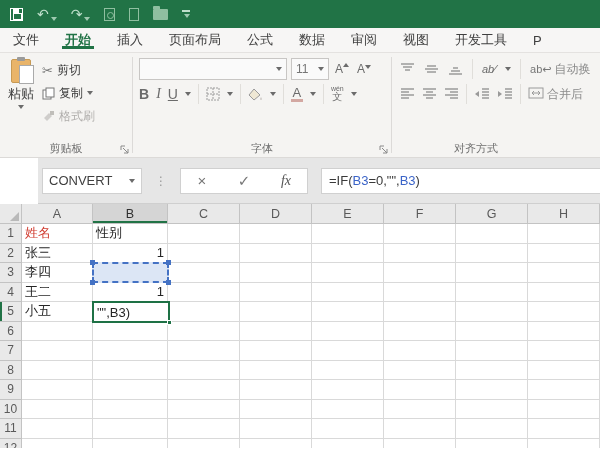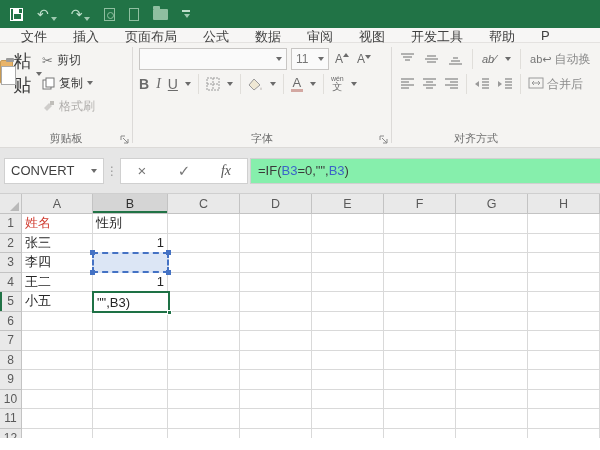--- a/index.html
+++ b/index.html
@@ -17,37 +17,37 @@
   .qat-pair{display:flex;align-items:flex-end;gap:1px;}
   .shape-page{width:10px;height:13px;border:1.5px solid #8fbfa0;}
   .shape-preview{width:11px;height:13px;border:1.5px solid #8fbfa0;position:relative;}
   .shape-preview:after{content:"";position:absolute;left:2px;top:3px;width:5px;height:5px;border:1.5px solid #8fbfa0;border-radius:50%;}
   .shape-folder{width:15px;height:11px;background:#8fbfa0;position:relative;border-radius:1px;}
   .shape-folder:before{content:"";position:absolute;top:-3px;left:0;width:7px;height:3px;background:#8fbfa0;border-radius:1px 1px 0 0;}
   .qat-custom{display:flex;flex-direction:column;align-items:center;gap:2px;}
   .qat-custom .bar{width:8px;height:2px;background:#bfe0cc;}
 
   
-  .tabrow{height:15px;background:#f7f6f5;display:flex;align-items:flex-start;padding-left:8px;border-bottom:1px solid #e4e2e0;}
+  .tabrow{height:25px;background:#f7f6f5;display:flex;align-items:center;border-bottom:1px solid #e4e2e0;}
   .tab{display:flex;align-items:center;padding:0 13px;font-size:13px;color:#3f3f3f;position:relative;cursor:default;white-space:nowrap;}
   .tab.active{color:#217346;font-weight:bold;}
   .tab.active:after{content:"";position:absolute;left:10px;right:10px;bottom:0;height:3px;background:#217346;}
 
   
   .ribbon{height:105px;background:#f5f4f2;display:flex;border-bottom:1px solid #dcdad8;position:relative;}
   .group{display:flex;flex-direction:column;padding-top:4px;position:relative;}
   .group-body{flex:1;display:flex;align-items:flex-start;}
   .group-label{height:17px;display:flex;align-items:center;justify-content:center;font-size:11px;color:#6e6e6e;position:relative;}
   .launcher{position:absolute;right:3px;bottom:3px;width:9px;height:9px;}
   .launcher svg{display:block;}
   .vsep{width:1px;background:#dcdad8;margin:4px 0;}
 
   
   .g-clip{width:132px;}
-  .paste-btn{width:42px;display:flex;flex-direction:row;align-items:center;padding-top:2px;color:#3b3b3b;font-size:18px;}
+  .paste-btn{width:42px;display:flex;flex-direction:column;align-items:center;padding-top:2px;color:#3b3b3b;font-size:13px;}
   .clipboard-ic{width:20px;height:24px;background:#e9b469;border:1px solid #c79a54;border-radius:2px;position:relative;margin-bottom:2px;}
   .clipboard-ic:before{content:"";position:absolute;left:5px;top:-3px;width:8px;height:4px;background:#9a9a9a;border-radius:1px;}
   .clipboard-ic:after{content:"";position:absolute;right:-4px;bottom:-2px;width:13px;height:17px;background:#fff;border:1px solid #aaa;}
   .caret{width:0;height:0;border-left:3.5px solid transparent;border-right:3.5px solid transparent;border-top:4px solid #6b6b6b;display:inline-block;}
   .smallstack{display:flex;flex-direction:column;gap:3px;padding-top:3px;}
   .sbtn{display:flex;align-items:center;gap:4px;font-size:12px;color:#3b3b3b;height:20px;}
   .sbtn.disabled{color:#b0aeac;}
   .copy-ic svg,.brush-ic svg,.border-ic svg,.bucket-ic svg{display:block;}
 
   
@@ -72,27 +72,27 @@
 
   
   .g-align{flex:1;min-width:0;overflow:hidden;}
   .align-rows{display:flex;flex-direction:column;gap:5px;padding:2px 0 0 8px;}
   .aic{display:inline-block;}
   .aic svg{display:block;}
   .abtn{display:flex;align-items:center;gap:3px;font-size:12px;color:#8b8b8b;white-space:nowrap;}
   .orient{font-size:11px;color:#6b6b6b;font-style:italic;}
 
   
-  .fbar{height:46px;background:#e6e6e6;display:flex;align-items:center;padding:0 0 0 4px;gap:2px;border-bottom:1px solid #cfcfcf;}
+  .fbar{height:46px;background:#e6e6e6;display:flex;align-items:center;padding:0 0 0 4px;gap:13px;border-bottom:1px solid #cfcfcf;margin-left:38px;}
   .namebox{width:100px;height:26px;background:#fff;border:1px solid #d0d0d0;display:flex;align-items:center;justify-content:space-between;padding:0 6px;font-size:13px;color:#3f3f3f;}
   .dots{color:#9a9a9a;font-size:12px;letter-spacing:0;}
   .fbtns{height:26px;background:#fff;border:1px solid #d0d0d0;display:flex;align-items:center;gap:0;}
   .fbtn{width:42px;text-align:center;font-size:15px;color:#777;}
   .fx{font-style:italic;font-family:Liberation Serif, serif;font-size:14px;color:#555;}
-  .finput{flex:1;height:26px;background:#86efac;border:1px solid #d0d0d0;border-right:none;display:flex;align-items:center;padding:4px 7px;font-size:13px;color:#3a3a3a;}
+  .finput{flex:1;height:26px;background:#ffffff;border:1px solid #d0d0d0;border-right:none;display:flex;align-items:center;padding:4px 7px;font-size:13px;color:#3a3a3a;}
   .seg-blue{color:#3b64c8;}
 
   
   .sheet{position:relative;height:244px;overflow:hidden;background:#fff;}
   #grid{display:grid;grid-template-columns:22px 71px 75px repeat(6,72px);grid-template-rows:20px repeat(12,19.5px);}
   .corner{background:#e9e9e9;border-right:1px solid #c3c3c3;border-bottom:1px solid #c3c3c3;position:relative;}
   .corner:after{content:"";position:absolute;right:2px;bottom:2px;border-left:9px solid transparent;border-bottom:9px solid #b9b9b9;}
   .colhdr{background:#e9e9e9;border-right:1px solid #c3c3c3;border-bottom:1px solid #c3c3c3;display:flex;align-items:center;justify-content:center;font-size:12.5px;color:#5a5a5a;}
   .colhdr.sel{background:#d5d5d5;box-shadow:inset 0 -2px 0 #217346;color:#2f2f2f;}
   .rowhdr{background:#e9e9e9;border-right:1px solid #c3c3c3;border-bottom:1px solid #c3c3c3;display:flex;align-items:center;justify-content:center;font-size:12px;color:#5a5a5a;}
@@ -126,28 +126,28 @@
     <span class="shape-folder"></span>
     <span class="qat-custom">
       <span class="bar"></span>
       <span class="mini-caret"></span>
     </span>
   </div>
 </div>
 
 <div class="tabrow">
   <span class="tab">文件</span>
+  <span class="tab active">开始</span>
   <span class="tab">插入</span>
   <span class="tab">页面布局</span>
   <span class="tab">公式</span>
   <span class="tab">数据</span>
   <span class="tab">审阅</span>
   <span class="tab">视图</span>
   <span class="tab">开发工具</span>
-  <span class="tab">帮助</span>
   <span class="tab">P</span>
 </div>
 
 <div class="ribbon">
 
   <div class="group g-clip">
     <div class="group-body">
       <div class="paste-btn">
         <span class="clipboard-ic"></span>
         <span>粘贴</span>

